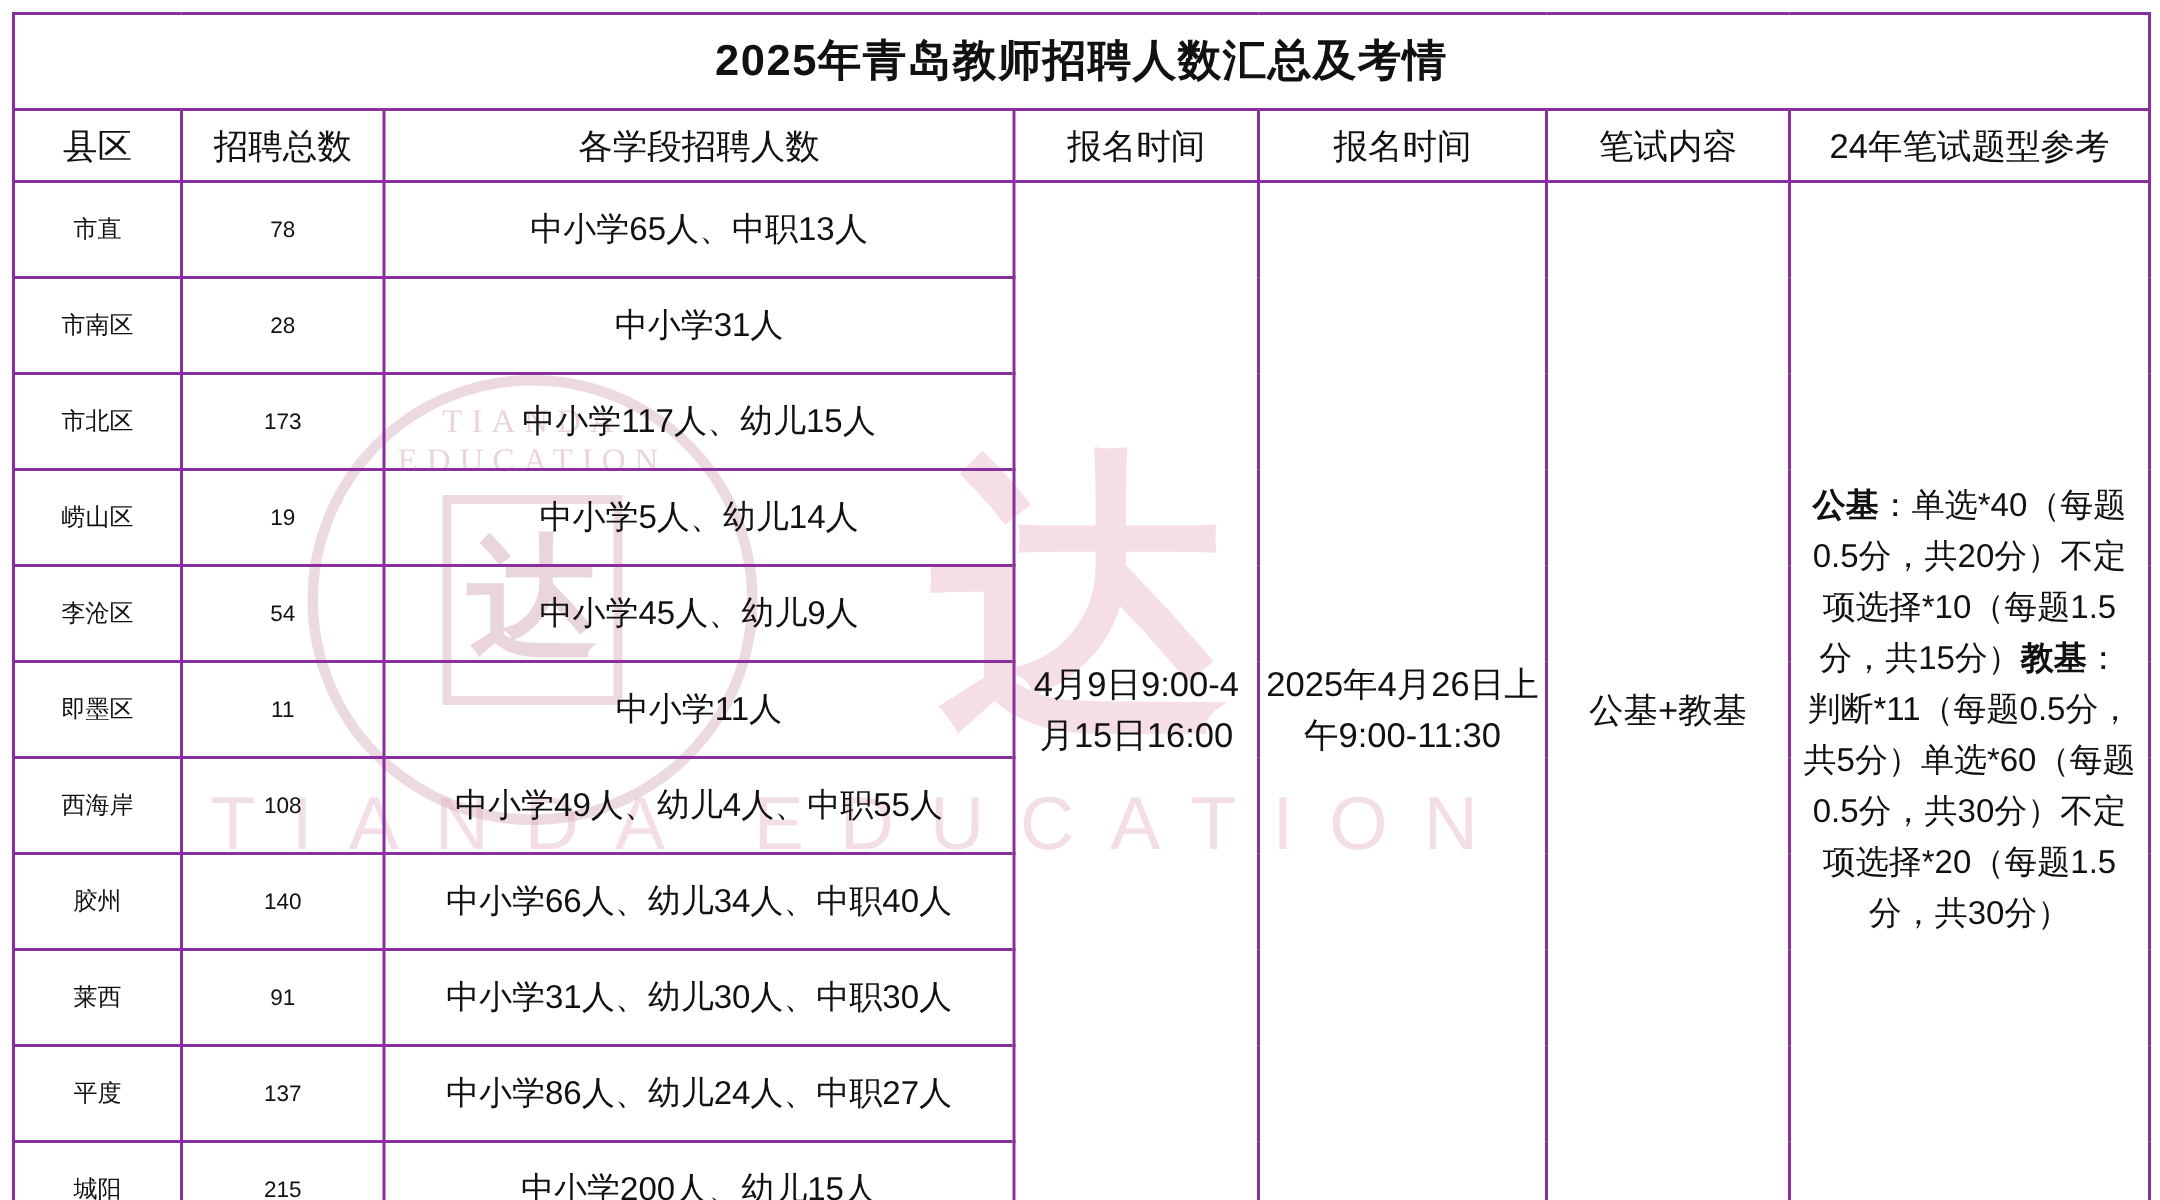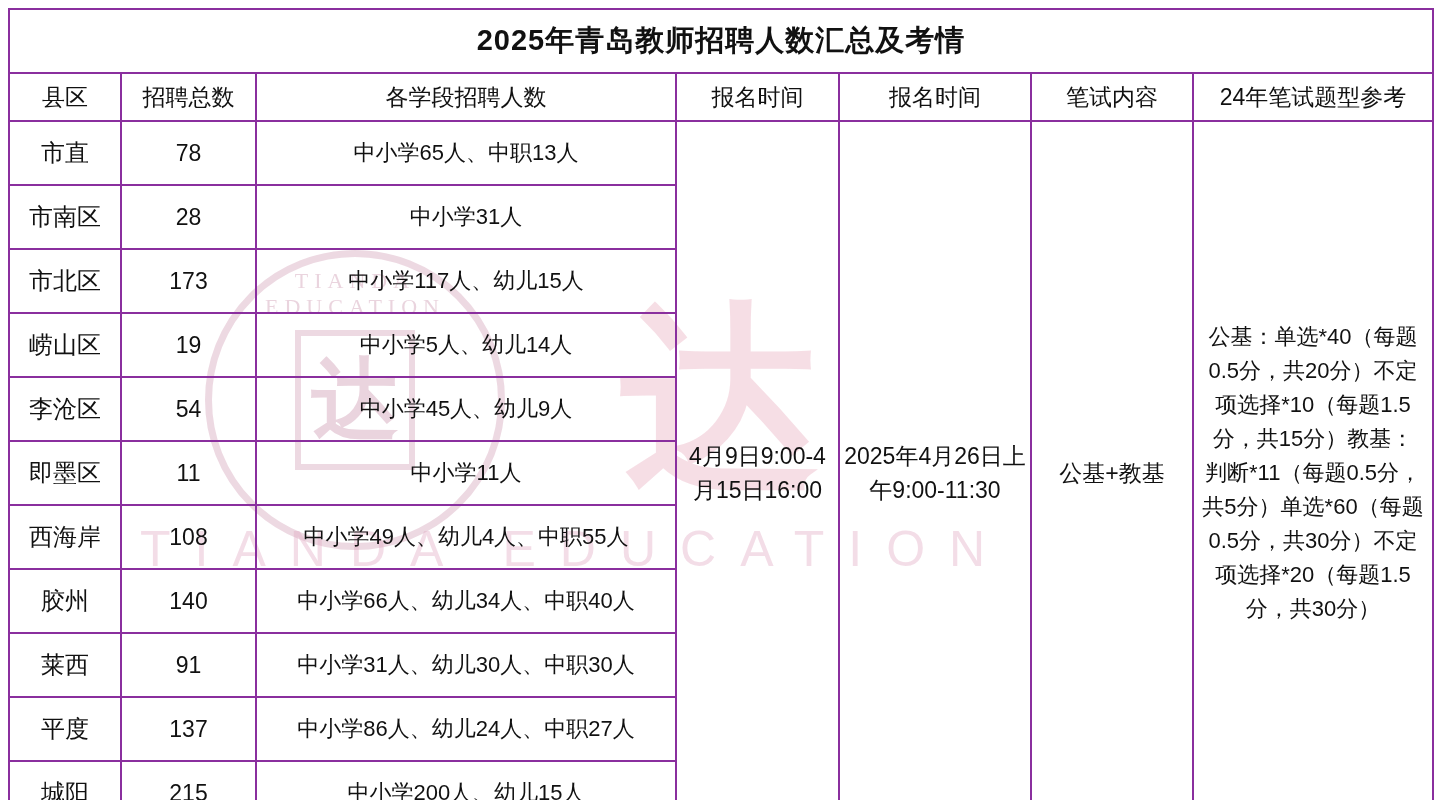--- a/index.html
+++ b/index.html
@@ -127,38 +127,38 @@
     height: 44px;
     border-color: #8a2f9e;
   }
 
   td.cell {
     font-size: 23px;
     height: 60px;
     background: #ffffff;
   }
 
-  td.county { font-size: 24px; }
-  td.total  { font-size: 23px; }
+  td.county { font-size: 16px; }
+  td.total  { font-size: 15px; }
   td.detail { font-size: 22px; }
 
   td.span-cell {
     font-size: 23px;
     background: transparent;
     line-height: 1.5;
   }
 
   td.notes {
     font-size: 22px;
     text-align: center;
     line-height: 1.55;
     background: transparent;
     padding: 4px 8px;
   }
-  td.notes b { font-weight: normal; text-align: center; }
+  td.notes b { font-weight: bold; text-align: center; }
 
   
   col.c-county { width: 112px; }
   col.c-total  { width: 135px; }
   col.c-detail { width: 420px; }
   col.c-signup { width: 163px; }
   col.c-exam   { width: 192px; }
   col.c-content{ width: 162px; }
   col.c-notes  { width: 240px; }
 </style>

